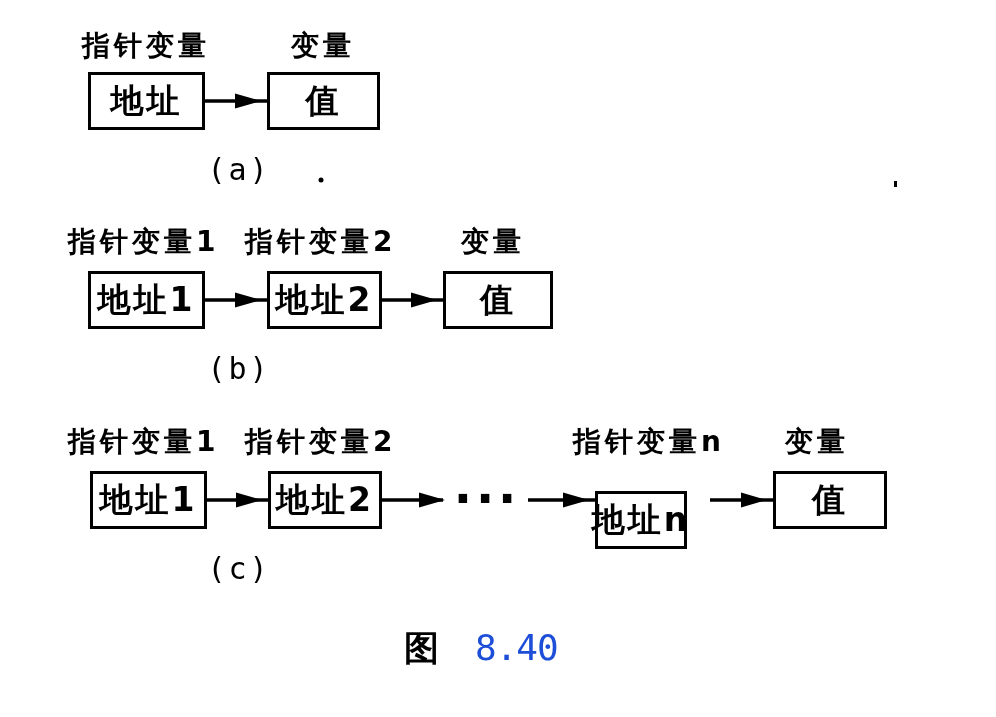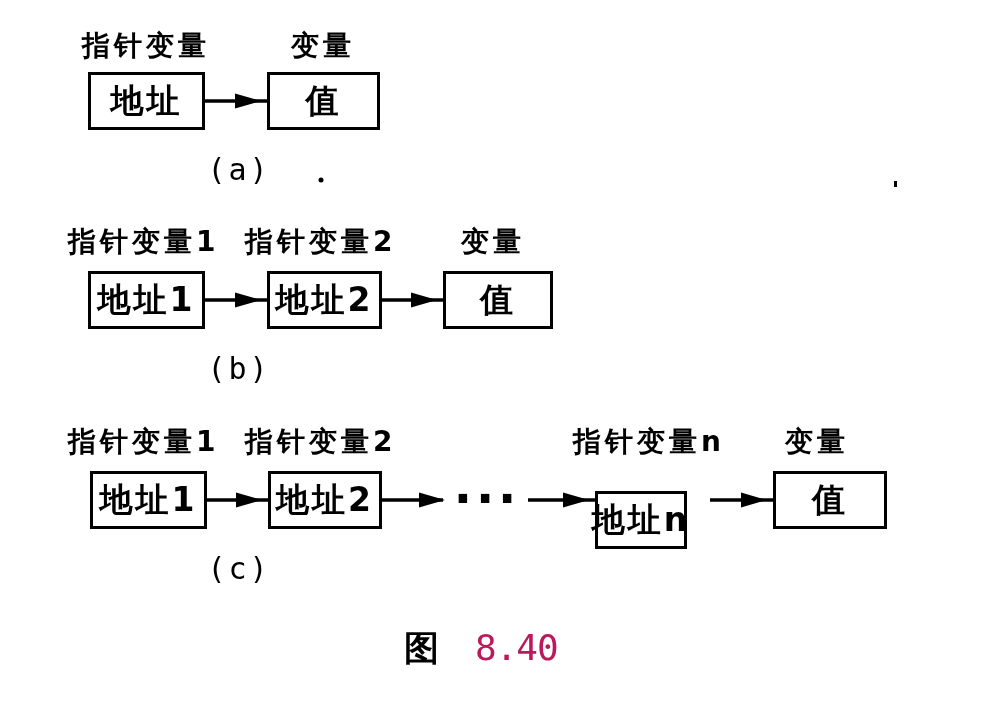--- a/index.html
+++ b/index.html
@@ -67,21 +67,21 @@
   }
   .fig-caption .cjk {
     font-size: 35px;
     font-weight: 700;
     color: #000;
   }
   .fig-caption .num {
     font-family: "DejaVu Sans Mono", monospace;
     font-size: 36px;
     letter-spacing: -1px;
-    color: #be185d;
+    color: #1d4ed8;
   }
   svg { display: block; }
 </style>
 </head>
 <body>
 
 <div class="page">
 
   <svg class="abs" style="left:0;top:0;" width="996" height="717" viewBox="0 0 996 717">
 

